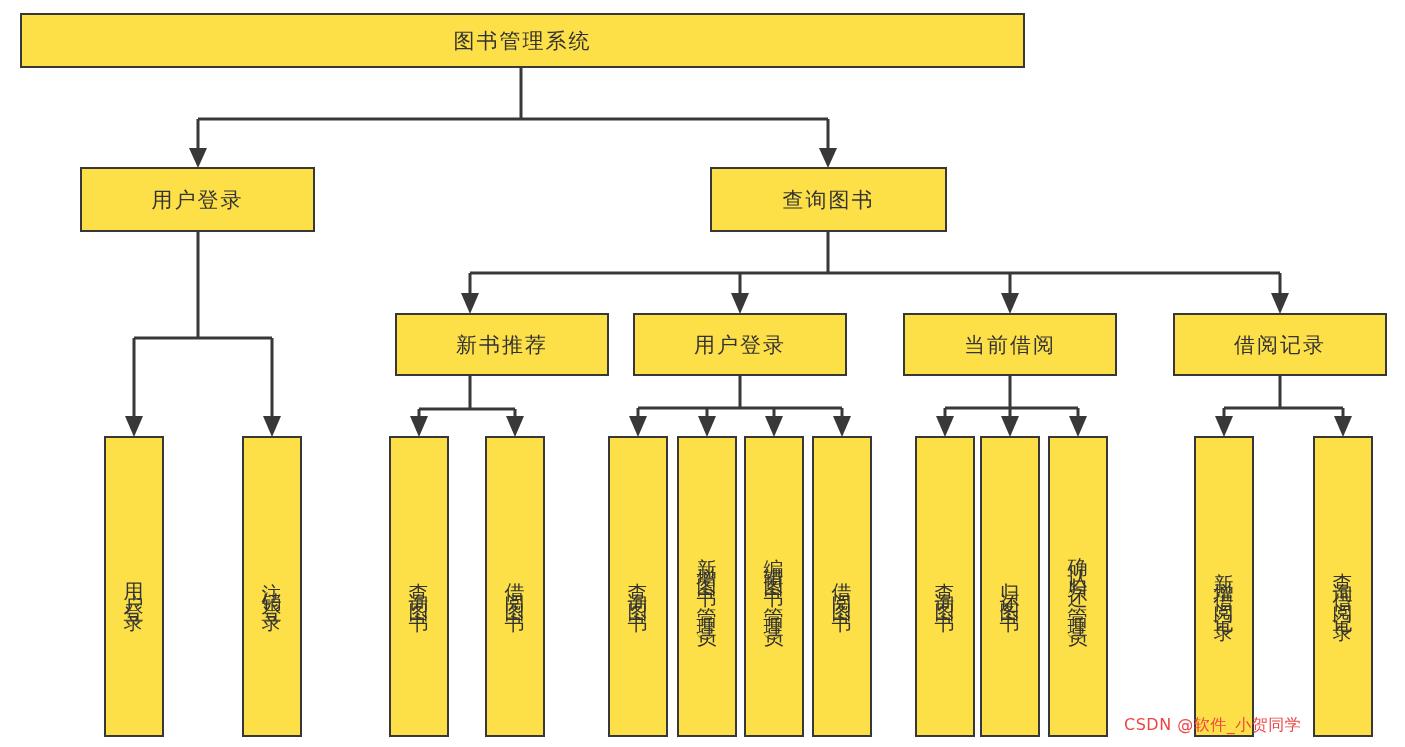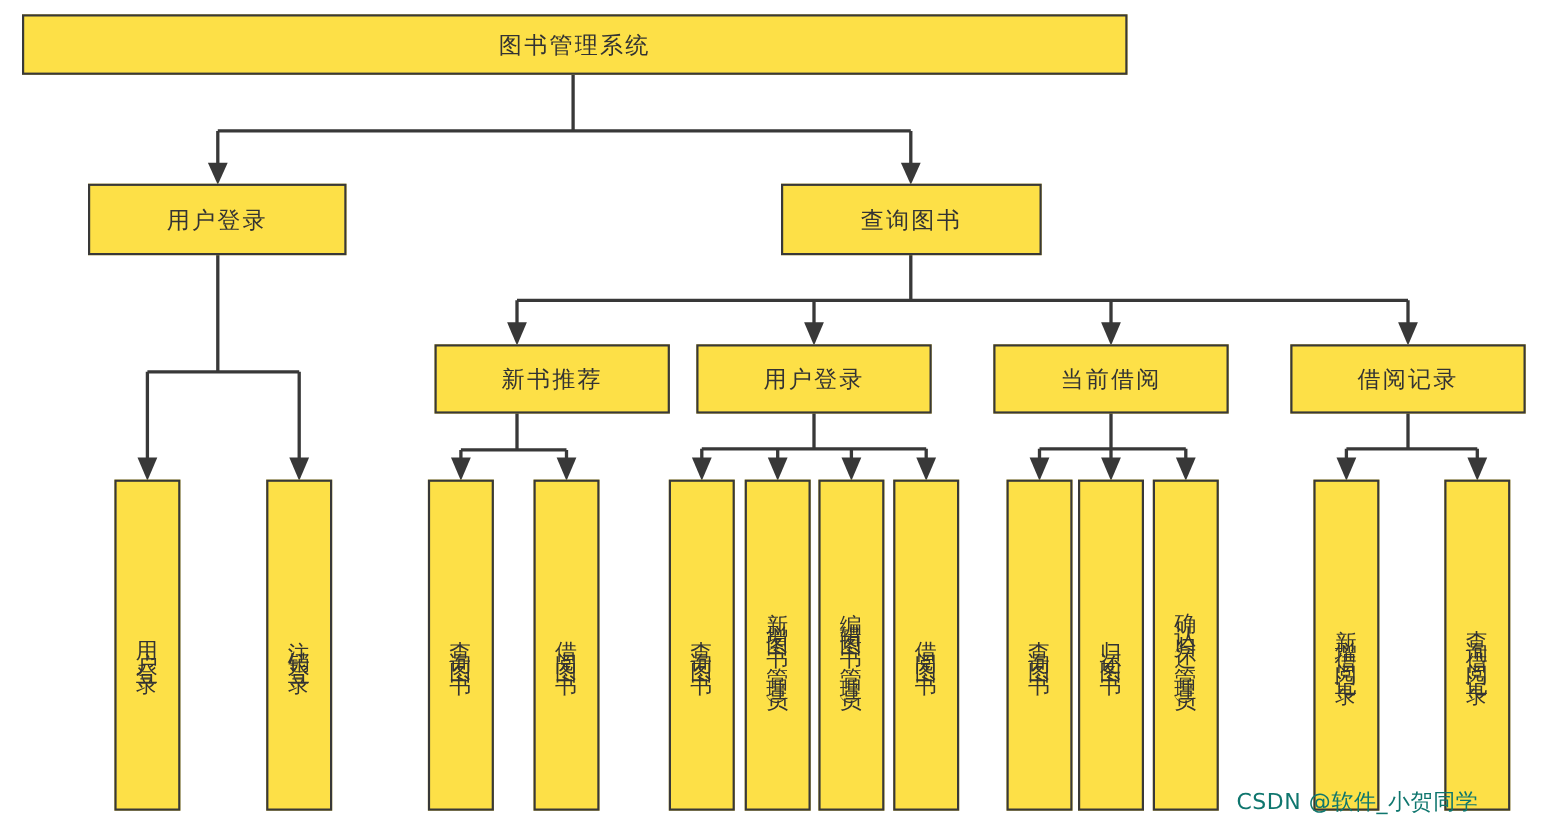--- a/index.html
+++ b/index.html
@@ -62,22 +62,22 @@
   #leaf-bb4 { left: 812px; }
   #leaf-cb1 { left: 915px; }
   #leaf-cb2 { left: 980px; }
   #leaf-cb3 { left: 1048px; }
   #leaf-br1 { left: 1194px; }
   #leaf-br2 { left: 1313px; }
   .watermark {
     position: absolute;
     left: 1124px;
     top: 715px;
-    font-size: 20px;
-    color: #0f766e;
+    font-size: 16px;
+    color: #ef4444;
     letter-spacing: 0.5px;
     white-space: nowrap;
     z-index: 2;
   }
 </style>
 </head>
 <body>
 
 <div class="stage">
 

